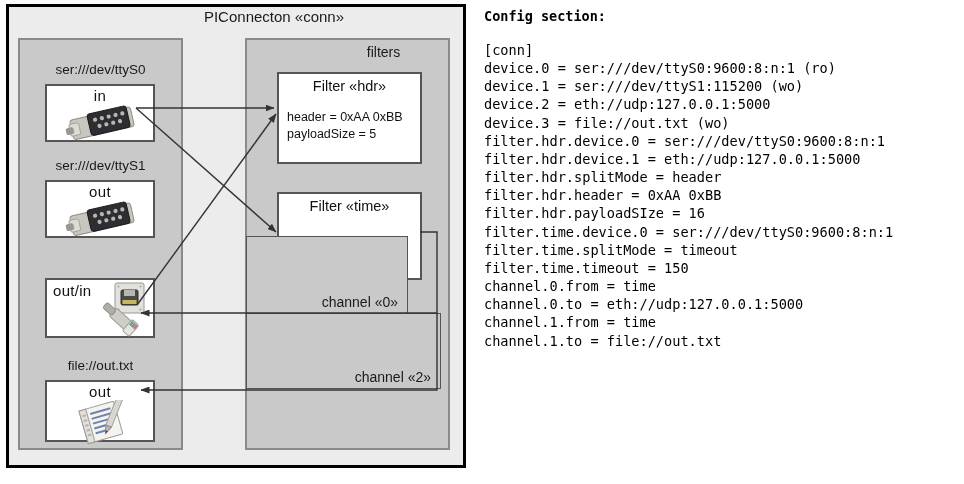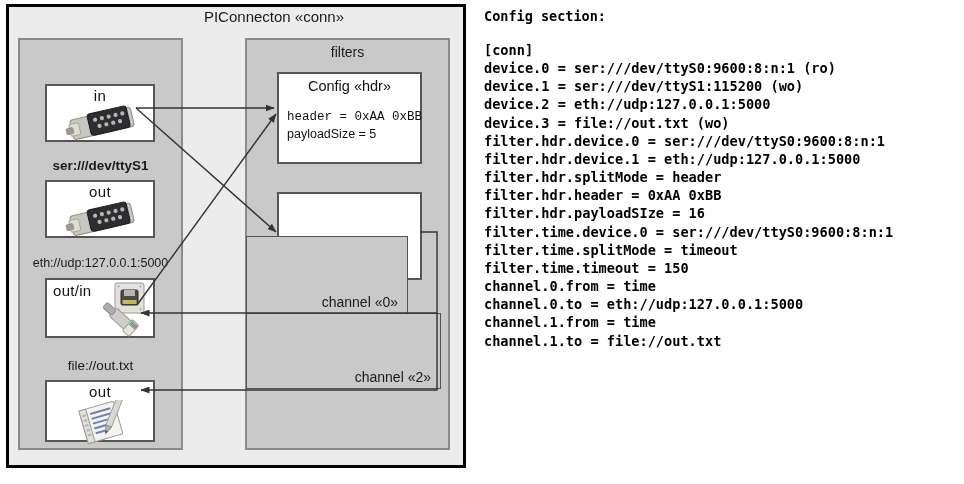--- a/index.html
+++ b/index.html
@@ -22,21 +22,21 @@
 
   
   .panel{
     position:absolute;background:#c9c9c9;
     border:2px solid #8a8a8a;box-sizing:border-box;
   }
   .panel-devices{left:18px;top:38px;width:165px;height:412px;}
   .panel-filters{left:245px;top:38px;width:205px;height:412px;}
   .panel-title{
     position:absolute;top:4px;left:0;width:100%;
-    text-align:center;font-size:14px;color:#1a1a1a;
+    text-align:center;font-size:14px;color:#1a1a1a;padding-left:36px;
   }
 
   
   .dev-label{
     position:absolute;text-align:center;font-size:13.5px;color:#1a1a1a;
     white-space:nowrap;
   }
   .dev-box{
     position:absolute;background:#ffffff;border:2px solid #555555;
     box-sizing:border-box;
@@ -77,33 +77,34 @@
   
   .config-root{position:absolute;left:478px;top:0;width:486px;height:424px;}
   .config-heading{
     position:absolute;left:6px;top:8px;font-size:13.5px;color:#000000;
     font-weight:bold;font-family:"DejaVu Sans Mono",monospace;
   }
   .config-body{
     position:absolute;left:6px;top:41px;
     font-family:"DejaVu Sans Mono",monospace;
     font-size:13.6px;line-height:18.15px;color:#000000;
-    white-space:pre;font-weight:bold;
+    white-space:pre;font-weight:normal;
   }
 </style>
 </head>
 <body>
 
 <div class="diagram-root">
 
   <div class="outer-frame"></div>
   <div class="diagram-title">PIConnecton «conn»</div>
 
   <div class="panel panel-devices">
 
+    <div class="dev-label" style="left:0;top:22px;width:100%;">ser:///dev/ttyS0</div>
     <div class="dev-box" style="left:25px;top:44px;width:110px;height:58px;">
       <div class="dev-mode">in</div>
       <div class="dev-icon" style="left:16px;top:18px;">
         <svg width="80" height="38" viewBox="0 0 80 38">
           <g transform="rotate(-13 40 19)">
             <rect x="8" y="9" width="62" height="20" rx="3" fill="#c9c6c0" stroke="#8f8c86" stroke-width="1"></rect>
             <rect x="26" y="7" width="40" height="22" rx="3" fill="#2e2e32" stroke="#1b1b1e" stroke-width="1"></rect>
             <circle cx="33" cy="14" r="2.1" fill="#b9b7b2"></circle>
             <circle cx="40" cy="14" r="2.1" fill="#b9b7b2"></circle>
             <circle cx="47" cy="14" r="2.1" fill="#b9b7b2"></circle>
@@ -113,21 +114,21 @@
             <circle cx="43" cy="21" r="2.1" fill="#b9b7b2"></circle>
             <circle cx="50" cy="21" r="2.1" fill="#b9b7b2"></circle>
             <circle cx="57" cy="21" r="2.1" fill="#b9b7b2"></circle>
             <rect x="6" y="13" width="10" height="12" rx="2" fill="#dedbd5" stroke="#a8a5a0" stroke-width="1"></rect>
             <rect x="2" y="16" width="8" height="7" rx="2" fill="#9b9894"></rect>
           </g>
         </svg>
       </div>
     </div>
 
-    <div class="dev-label" style="left:0;top:118px;width:100%;font-weight:bold;">ser:///dev/ttyS1</div>
+    <div class="dev-label" style="left:0;top:118px;width:100%;">ser:///dev/ttyS1</div>
     <div class="dev-box" style="left:25px;top:140px;width:110px;height:58px;">
       <div class="dev-mode">out</div>
       <div class="dev-icon" style="left:16px;top:18px;">
         <svg width="80" height="38" viewBox="0 0 80 38">
           <g transform="rotate(-13 40 19)">
             <rect x="8" y="9" width="62" height="20" rx="3" fill="#c9c6c0" stroke="#8f8c86" stroke-width="1"></rect>
             <rect x="26" y="7" width="40" height="22" rx="3" fill="#2e2e32" stroke="#1b1b1e" stroke-width="1"></rect>
             <circle cx="33" cy="14" r="2.1" fill="#b9b7b2"></circle>
             <circle cx="40" cy="14" r="2.1" fill="#b9b7b2"></circle>
             <circle cx="47" cy="14" r="2.1" fill="#b9b7b2"></circle>
@@ -137,21 +138,20 @@
             <circle cx="43" cy="21" r="2.1" fill="#b9b7b2"></circle>
             <circle cx="50" cy="21" r="2.1" fill="#b9b7b2"></circle>
             <circle cx="57" cy="21" r="2.1" fill="#b9b7b2"></circle>
             <rect x="6" y="13" width="10" height="12" rx="2" fill="#dedbd5" stroke="#a8a5a0" stroke-width="1"></rect>
             <rect x="2" y="16" width="8" height="7" rx="2" fill="#9b9894"></rect>
           </g>
         </svg>
       </div>
     </div>
 
-    <div class="dev-label" style="left:0;top:216px;width:100%;font-size:12.5px;">eth://udp:127.0.0.1:5000</div>
     <div class="dev-box" style="left:25px;top:238px;width:110px;height:60px;">
       <div class="dev-mode left">out/in</div>
       <div class="dev-icon" style="left:52px;top:2px;">
         <svg width="56" height="56" viewBox="0 0 56 56">
           <rect x="16" y="1" width="29" height="30" rx="2" fill="#e3e1dd" stroke="#9a9892" stroke-width="1"></rect>
           <circle cx="19.5" cy="4.5" r="1.1" fill="#a9a7a2"></circle>
           <circle cx="41.5" cy="4.5" r="1.1" fill="#a9a7a2"></circle>
           <circle cx="19.5" cy="27.5" r="1.1" fill="#a9a7a2"></circle>
           <circle cx="41.5" cy="27.5" r="1.1" fill="#a9a7a2"></circle>
           <rect x="22" y="8" width="17" height="15" rx="1.5" fill="#4a4a46" stroke="#2b2b28" stroke-width="1"></rect>
@@ -199,26 +199,27 @@
           </g>
         </svg>
       </div>
     </div>
   </div>
 
   <div class="panel panel-filters">
     <div class="panel-title">filters</div>
 
     <div class="filter-card" style="left:30px;top:32px;width:145px;height:92px;">
-      <div class="fc-title">Config «hdr»</div>
-      <div class="fc-prop" style="top:36px;font-family:Liberation Mono, monospace;">header = 0xAA 0xBB</div>
+      <div class="fc-title">Filter «hdr»</div>
+      <div class="fc-prop" style="top:36px;">header = 0xAA 0xBB</div>
       <div class="fc-prop" style="top:53px;">payloadSize = 5</div>
     </div>
 
     <div class="filter-card" style="left:30px;top:152px;width:145px;height:88px;">
+      <div class="fc-title">Filter «time»</div>
       <div class="fc-prop" style="top:42px;">timeout = 150 ms</div>
     </div>
 
     <div class="channel-box" style="left:-1px;top:196px;width:162px;height:78px;">
       <div class="channel-label">channel «0»</div>
     </div>
     <div class="channel-box" style="left:-1px;top:273px;width:195px;height:76px;">
       <div class="channel-label">channel «2»</div>
     </div>
   </div>

